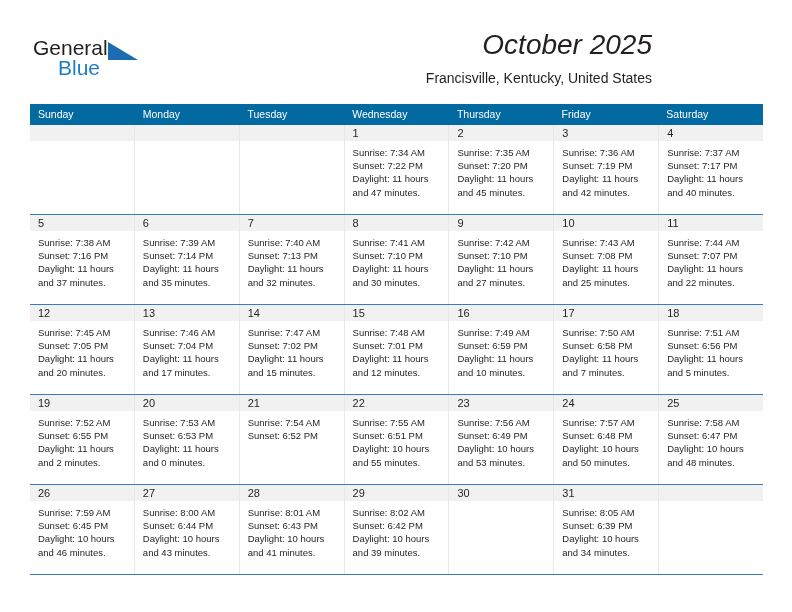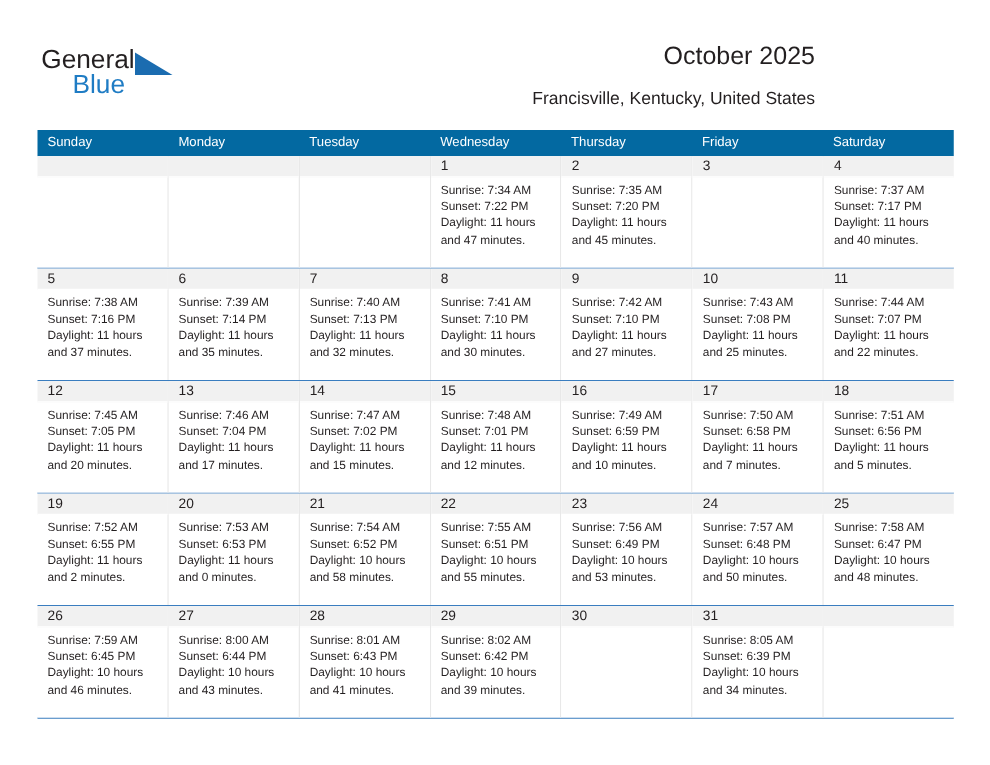--- a/index.html
+++ b/index.html
@@ -62,24 +62,25 @@
     border-left: 30px solid #1b6cb0;
     border-top: 18px solid transparent;
   }
   .title-block {
     position: absolute;
     right: 38px;
     top: 30px;
     text-align: right;
   }
   .cal-title {
-    font-size: 20px;
+    font-size: 28px;
     color: #231f20;
     line-height: 30px;
     white-space: nowrap;
+    font-style: italic;
   }
   .cal-subtitle {
     margin-top: 10px;
     font-size: 14px;
     color: #231f20;
     line-height: 17px;
     white-space: nowrap;
     text-align: right;
   }
 
@@ -205,20 +206,25 @@
             <div class="day-info">
               <div>Sunrise: 7:35 AM</div>
               <div>Sunset: 7:20 PM</div>
               <div class="wrap">Daylight: 11 hours and 45 minutes.</div>
             </div>
           </div>
           <div class="day">
             <div class="day-num-band">
               <div class="day-num">3</div>
             </div>
+            <div class="day-info">
+              <div>Sunrise: 7:36 AM</div>
+              <div>Sunset: 7:19 PM</div>
+              <div class="wrap">Daylight: 11 hours and 42 minutes.</div>
+            </div>
           </div>
           <div class="day">
             <div class="day-num-band">
               <div class="day-num">4</div>
             </div>
             <div class="day-info">
               <div>Sunrise: 7:37 AM</div>
               <div>Sunset: 7:17 PM</div>
               <div class="wrap">Daylight: 11 hours and 40 minutes.</div>
             </div>
@@ -389,21 +395,20 @@
               <div class="wrap">Daylight: 11 hours and 0 minutes.</div>
             </div>
           </div>
           <div class="day">
             <div class="day-num-band">
               <div class="day-num">21</div>
             </div>
             <div class="day-info">
               <div>Sunrise: 7:54 AM</div>
               <div>Sunset: 6:52 PM</div>
-              <div class="wrap">Daylight: 10 hours and 58 minutes.</div>
             </div>
           </div>
           <div class="day">
             <div class="day-num-band">
               <div class="day-num">22</div>
             </div>
             <div class="day-info">
               <div>Sunrise: 7:55 AM</div>
               <div>Sunset: 6:51 PM</div>
               <div class="wrap">Daylight: 10 hours and 55 minutes.</div>

